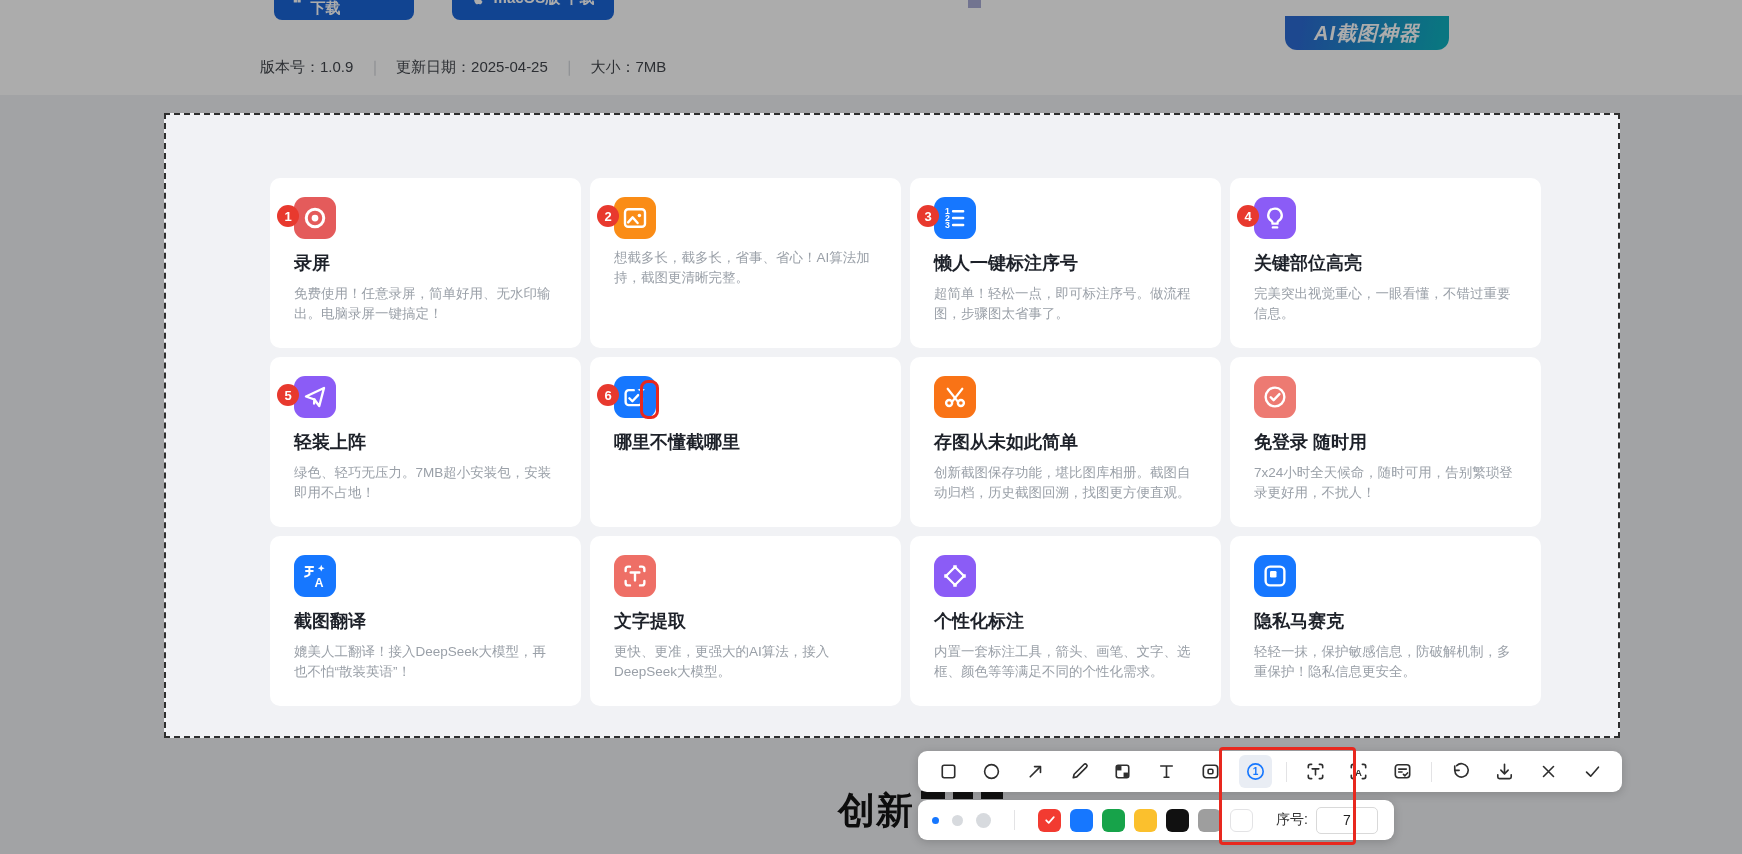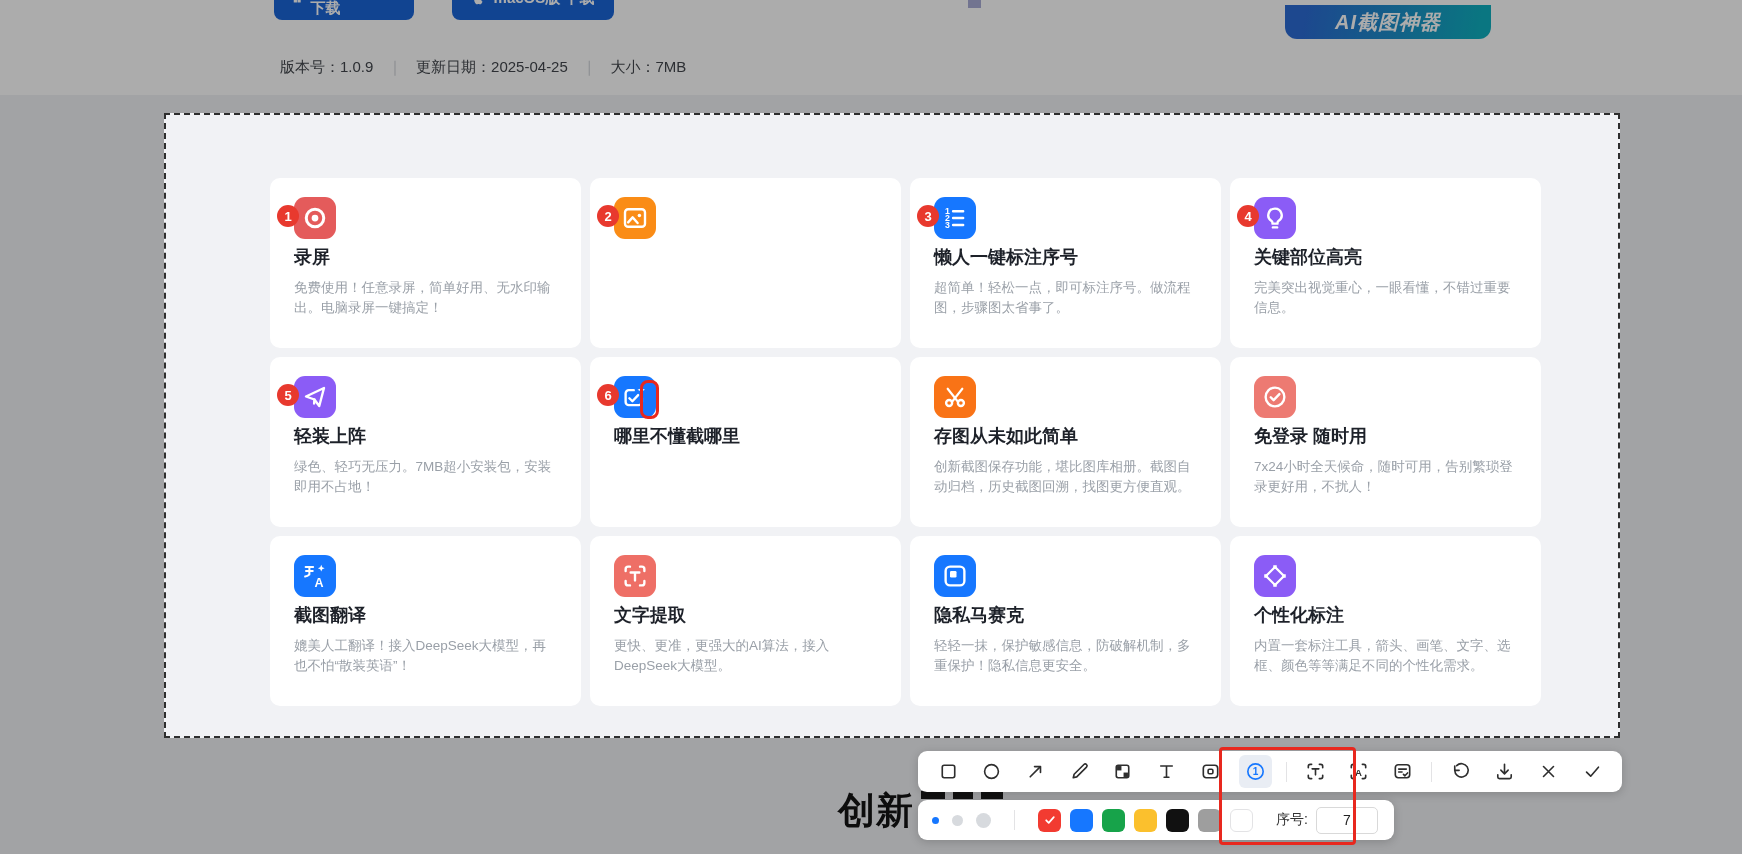--- a/index.html
+++ b/index.html
@@ -7,43 +7,43 @@
          background:#ffffff;font-family:"Liberation Sans","DejaVu Sans",sans-serif;}
   
   .section-bg{position:absolute;left:0;top:95px;width:1742px;height:759px;background:#f1f2f5;}
   
   .dl-btn{position:absolute;top:-23px;height:43px;border-radius:8px;background:#1a66d8;
           color:#fff;font-size:15px;display:flex;align-items:center;justify-content:center;gap:8px;
           padding:0 18px;box-sizing:border-box;font-weight:600;}
   .dl-btn svg{width:14px;height:14px;}
   #btn-win{left:274px;width:140px;}
   #btn-mac{left:452px;width:162px;}
-  .meta-line{position:absolute;left:280px;top:58px;font-size:15px;color:#43474d;display:flex;align-items:center;}
+  .meta-line{position:absolute;left:260px;top:58px;font-size:15px;color:#43474d;display:flex;align-items:center;}
   .meta-line .msep{color:#c9ccd1;margin:0 14px;font-size:15px;}
-  .corner-badge{position:absolute;left:1285px;top:5px;width:206px;height:34px;border-radius:0 0 12px 12px;
+  .corner-badge{position:absolute;left:1285px;top:16px;width:164px;height:34px;border-radius:0 0 12px 12px;
           background:linear-gradient(100deg,#2b6bd4 10%,#0fb0bf 95%);color:#fff;font-size:20px;
           font-weight:700;font-style:italic;display:flex;align-items:center;justify-content:center;letter-spacing:1px;}
   .top-artifact{position:absolute;background:#9a9ecf;opacity:.85;}
   .top-streak{position:absolute;background:#ffffff;opacity:.25;border-radius:3px;}
   
   .selection{position:absolute;left:164px;top:113px;width:1456px;height:625px;
              border:2px dashed #2e2e2e;box-sizing:border-box;
              box-shadow:0 0 0 2200px rgba(0,0,0,0.325);z-index:4;}
   
   .grid{position:absolute;left:270px;top:178px;display:grid;z-index:2;
         grid-template-columns:repeat(4,311px);grid-auto-rows:170px;gap:9px 9px;}
   .card{background:#fff;border-radius:10px;padding:19px 24px;box-sizing:border-box;position:relative;}
   .icon-wrap{position:relative;width:42px;height:42px;}
   .app-icon{display:flex;align-items:center;justify-content:center;width:42px;height:42px;border-radius:11px;}
   .app-icon svg{width:30px;height:30px;}
   .num-badge{position:absolute;left:-17px;top:8px;width:22px;height:22px;border-radius:50%;
              background:#e8392e;color:#fff;font-size:13px;font-weight:700;
              display:flex;align-items:center;justify-content:center;z-index:3;}
   .red-annot{position:absolute;left:26px;top:4px;width:13px;height:33px;border:3px solid #e8281e;border-radius:8px;z-index:3;}
-  .card-title{margin-top:6px;font-size:18px;font-weight:700;color:#1d2129;}
+  .card-title{margin-top:12px;font-size:18px;font-weight:700;color:#1d2129;}
   .card-desc{margin-top:9px;font-size:13.5px;line-height:1.5;color:#9aa0a8;}
   
   .big-heading{position:absolute;left:838px;top:786px;font-size:37px;font-weight:800;color:#141414;z-index:1;letter-spacing:1px;}
   .glyph-frag{position:absolute;background:#1c1c1c;z-index:1;}
   
   .panel{position:absolute;background:#fff;border-radius:9px;box-shadow:0 2px 10px rgba(0,0,0,.18);
          display:flex;align-items:center;z-index:10;box-sizing:border-box;}
   #toolbar{left:918px;top:751px;width:704px;height:41px;justify-content:space-between;padding:0 15px;}
   #optionsbar{left:918px;top:800px;width:476px;height:40px;padding:0 16px 0 14px;justify-content:space-between;}
   .tool{width:30px;height:30px;display:flex;align-items:center;justify-content:center;border-radius:6px;cursor:pointer;}
@@ -121,20 +121,21 @@
       <span class="app-icon" style="background:#fa8c16">
             <svg viewBox="0 0 24 24" fill="none" stroke="#fff" stroke-width="1.9" stroke-linecap="round" stroke-linejoin="round">
               <rect x="4" y="5" width="16" height="14" rx="2.5"></rect>
               <path d="M6.5 15.5l3.6-4 4 4.5"></path>
               <circle cx="15.5" cy="10" r="1.4" fill="#fff" stroke="none"></circle>
             </svg>
           </span>
       <span class="num-badge">2</span>
 
     </div>
+    <div class="card-desc">想截多长，截多长，省事、省心！AI算法加持，截图更清晰完整。</div>
       </div>
       <div class="card">
         <div class="icon-wrap">
       <span class="app-icon" style="background:#1677ff">
             <svg viewBox="0 0 24 24">
               <g stroke="#fff" stroke-width="2" stroke-linecap="round">
                 <path d="M10.5 6.5h8M10.5 12h8M10.5 17.5h8"></path>
               </g>
               <text x="4" y="9" font-size="7" fill="#fff" font-weight="bold">1</text>
               <text x="4" y="14.6" font-size="7" fill="#fff" font-weight="bold">2</text>
@@ -235,51 +236,51 @@
       <span class="app-icon" style="background:#ee6f66">
             <svg viewBox="0 0 24 24" fill="none" stroke="#fff" stroke-width="1.9" stroke-linecap="round" stroke-linejoin="round">
               <path d="M4.5 8V6.5a2 2 0 0 1 2-2H8M16 4.5h1.5a2 2 0 0 1 2 2V8M19.5 16v1.5a2 2 0 0 1-2 2H16M8 19.5H6.5a2 2 0 0 1-2-2V16"></path>
               <path d="M8.5 9.2h7M12 9.2v6.3"></path>
             </svg>
           </span>
 
     </div>
     <div class="card-title">文字提取</div>
     <div class="card-desc">更快、更准，更强大的AI算法，接入DeepSeek大模型。</div>
-      </div>
-      <div class="card">
-        <div class="icon-wrap">
-      <span class="app-icon" style="background:#1677ff">
-            <svg viewBox="0 0 24 24" fill="none" stroke="#fff" stroke-width="1.9" stroke-linecap="round" stroke-linejoin="round">
-              <rect x="4.5" y="4.5" width="15" height="15" rx="3.5"></rect>
-              <rect x="8" y="8" width="5.2" height="5.2" rx="1" fill="#fff" stroke="none"></rect>
-            </svg>
-          </span>
-
-    </div>
-    <div class="card-title">隐私马赛克</div>
-    <div class="card-desc">轻轻一抹，保护敏感信息，防破解机制，多重保护！隐私信息更安全。</div>
       </div>
       <div class="card">
         <div class="icon-wrap">
       <span class="app-icon" style="background:#8b5cf6">
             <svg viewBox="0 0 24 24" fill="none" stroke="#fff" stroke-width="1.8">
               <path d="M12 4.8L19.2 12 12 19.2 4.8 12z"></path>
               <g fill="#fff" stroke="none">
                 <rect x="10.6" y="3.4" width="2.8" height="2.8"></rect>
                 <rect x="17.8" y="10.6" width="2.8" height="2.8"></rect>
                 <rect x="10.6" y="17.8" width="2.8" height="2.8"></rect>
                 <rect x="3.4" y="10.6" width="2.8" height="2.8"></rect>
               </g>
             </svg>
           </span>
 
     </div>
     <div class="card-title">个性化标注</div>
     <div class="card-desc">内置一套标注工具，箭头、画笔、文字、选框、颜色等等满足不同的个性化需求。</div>
+      </div>
+      <div class="card">
+        <div class="icon-wrap">
+      <span class="app-icon" style="background:#1677ff">
+            <svg viewBox="0 0 24 24" fill="none" stroke="#fff" stroke-width="1.9" stroke-linecap="round" stroke-linejoin="round">
+              <rect x="4.5" y="4.5" width="15" height="15" rx="3.5"></rect>
+              <rect x="8" y="8" width="5.2" height="5.2" rx="1" fill="#fff" stroke="none"></rect>
+            </svg>
+          </span>
+
+    </div>
+    <div class="card-title">隐私马赛克</div>
+    <div class="card-desc">轻轻一抹，保护敏感信息，防破解机制，多重保护！隐私信息更安全。</div>
       </div>
     </div>
 
   <div class="big-heading">创新</div>
   <div class="glyph-frag" style="left:921px;top:791px;width:24px;height:8px;"></div>
   <div class="glyph-frag" style="left:953px;top:792px;width:20px;height:7px;"></div>
   <div class="glyph-frag" style="left:981px;top:791px;width:22px;height:8px;"></div>
 
   <div class="selection"></div>
 

